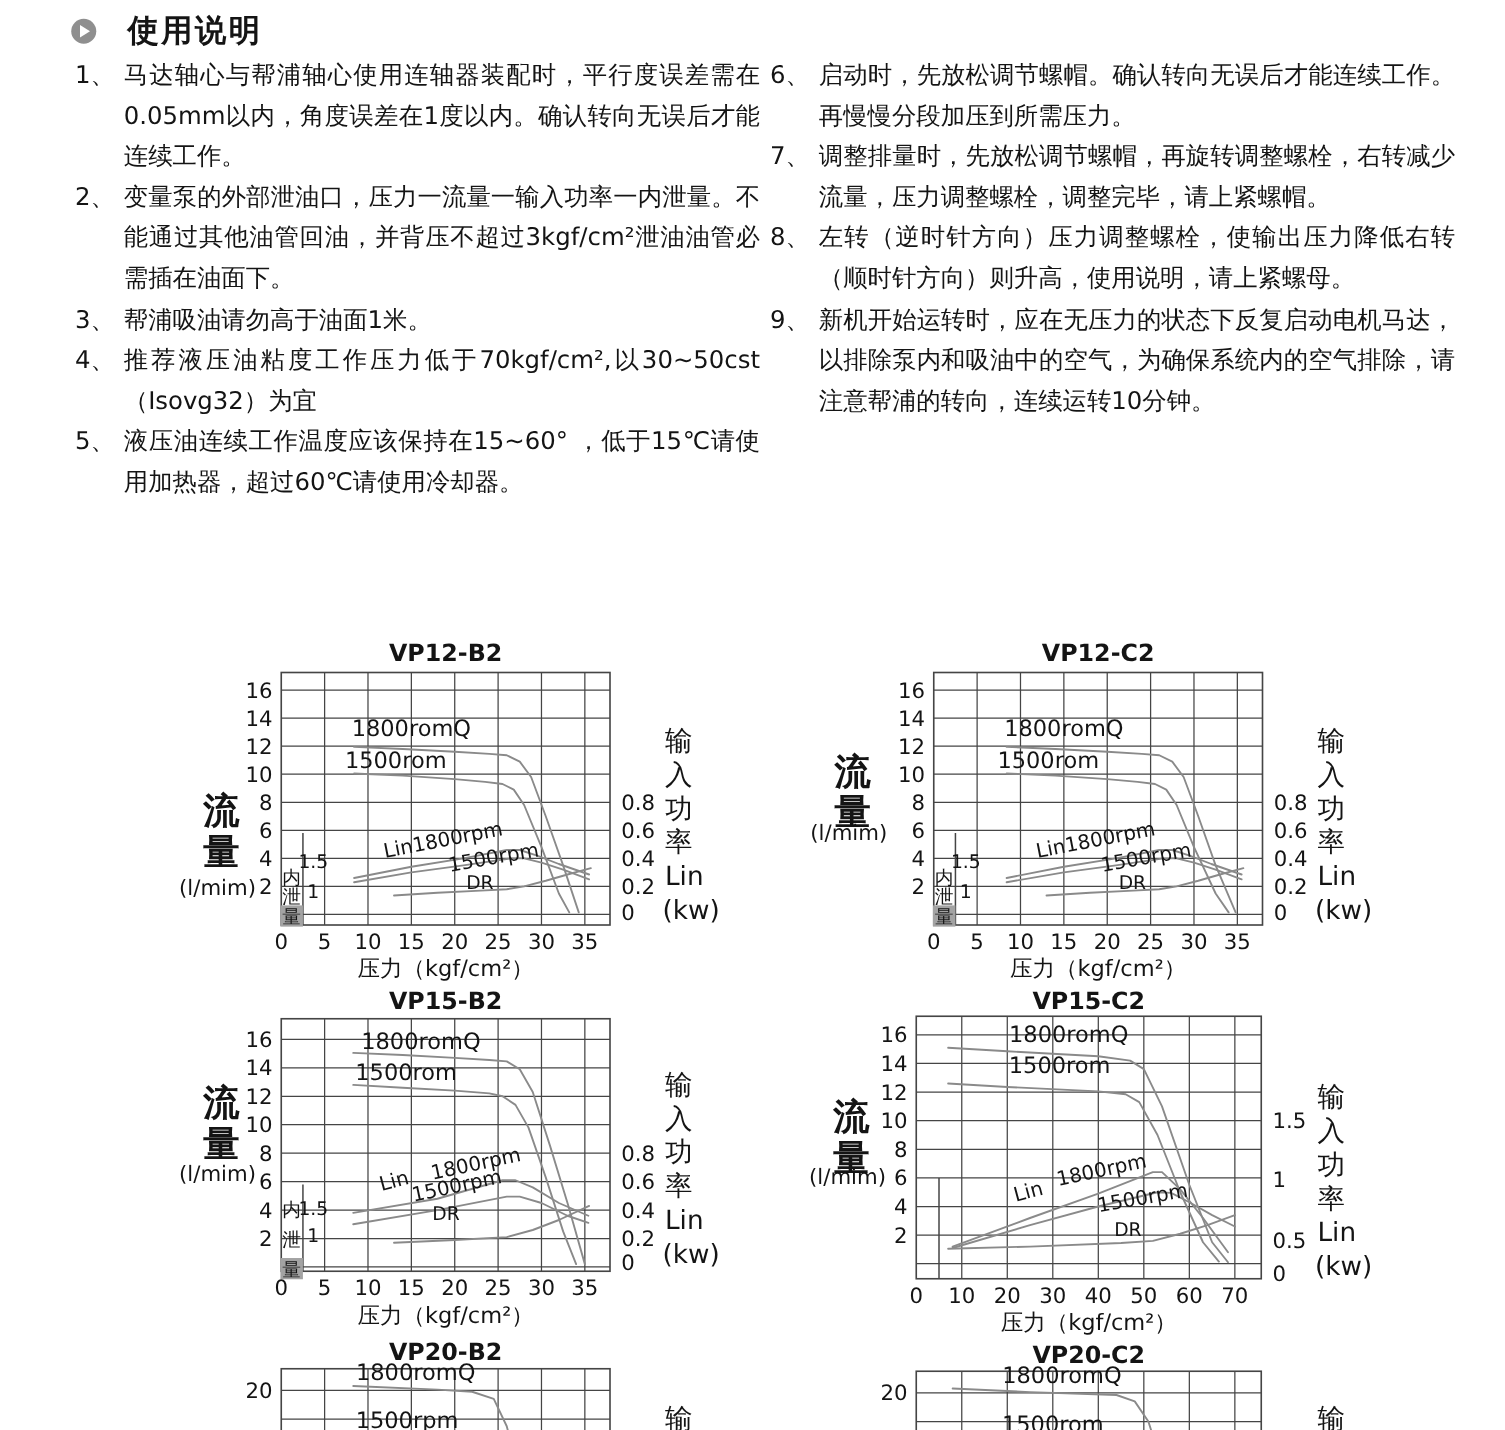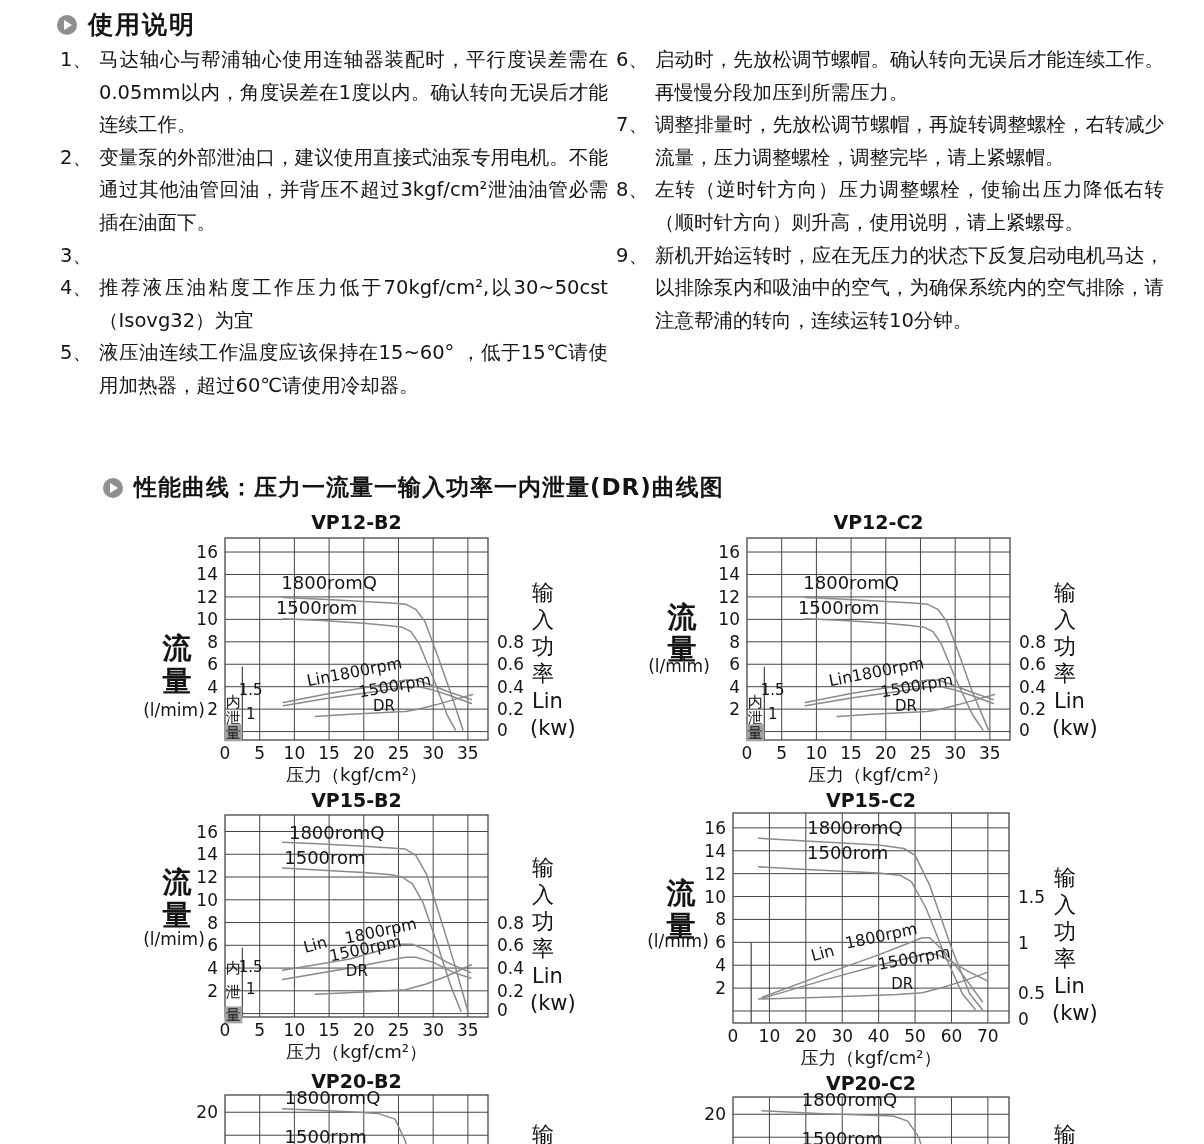--- a/index.html
+++ b/index.html
@@ -1,18 +1,18 @@
 <!DOCTYPE html>
 <html><head>
 <meta charset="utf-8">
 <style>
   html,body{margin:0;padding:0;background:#fff;}
   .page{position:relative;width:1204px;height:1144px;background:#ffffff;overflow:hidden;
         font-family:"DejaVu Sans","Liberation Sans",sans-serif;color:#141414;}
-  .sec{position:absolute;display:flex;align-items:center;gap:11px;}
+  .sec{position:absolute;display:flex;align-items:center;gap:25px;}
   .sec .bullet{width:20px;height:20px;border-radius:50%;background:#8f8f8f;position:relative;flex:none;}
   .sec .bullet::after{content:"";position:absolute;left:7px;top:5px;
         border-left:8px solid #fff;border-top:5px solid transparent;border-bottom:5px solid transparent;}
   .sec h1{margin:0;font-size:25px;font-weight:bold;letter-spacing:2px;}
   #sec-usage{left:57px;top:8px;}
   #sec-curves{left:103px;top:472px;}
   #sec-curves h1{font-size:23px;letter-spacing:1px;}
   .col{position:absolute;top:44px;width:548px;list-style:none;margin:0;padding:0;
        font-size:19.5px;line-height:32.6px;text-align:justify;}
   #col-left{left:60px;}
@@ -32,24 +32,25 @@
     <h1>使用说明</h1>
   </header>
 
   <ol class="col" id="col-left">
       <li>
         <span class="num">1、</span>
         <span>马达轴心与帮浦轴心使用连轴器装配时，平行度误差需在0.05mm以内，角度误差在1度以内。确认转向无误后才能连续工作。</span>
       </li>
       <li>
         <span class="num">2、</span>
-        <span>变量泵的外部泄油口，建议使用直接式油泵专用电机。不能通过其他油管回油，并背压不超过3kgf/cm²泄油油管必需插在油面下。</span>
+        <span>变量泵的外部泄油口，压力一流量一输入功率一内泄量。不能通过其他油管回油，并背压不超过3kgf/cm²泄油油管必需插在油面下。</span>
       </li>
       <li>
         <span class="num">3、</span>
+        <span>帮浦吸油请勿高于油面1米。</span>
       </li>
       <li>
         <span class="num">4、</span>
         <span>推荐液压油粘度工作压力低于70kgf/cm²,以30~50cst（Isovg32）为宜</span>
       </li>
       <li>
         <span class="num">5、</span>
         <span>液压油连续工作温度应该保持在15~60° ，低于15℃请使用加热器，超过60℃请使用冷却器。</span>
       </li>
     </ol>
@@ -65,24 +66,20 @@
       <li>
         <span class="num">8、</span>
         <span>左转（逆时针方向）压力调整螺栓，使输出压力降低右转（顺时针方向）则升高，使用说明，请上紧螺母。</span>
       </li>
       <li>
         <span class="num">9、</span>
         <span>新机开始运转时，应在无压力的状态下反复启动电机马达，以排除泵内和吸油中的空气，为确保系统内的空气排除，请注意帮浦的转向，连续运转10分钟。</span>
       </li>
     </ol>
 
-  <header class="sec" id="sec-curves">
-    <span class="bullet"></span>
-    <h1>性能曲线：压力一流量一输入功率一内泄量(DR)曲线图</h1>
-  </header>
 
   <div id="charts">
       <svg width="480" height="292" viewBox="0 0 480 292" class="chart" style="left: 140px; top: 505px;">
         <line x1="119.69656992084433" y1="33" x2="119.69656992084433" y2="235" stroke="#454545" stroke-width="1"></line>
         <line x1="154.39313984168865" y1="33" x2="154.39313984168865" y2="235" stroke="#454545" stroke-width="1"></line>
         <line x1="189.089709762533" y1="33" x2="189.089709762533" y2="235" stroke="#454545" stroke-width="1"></line>
         <line x1="223.7862796833773" y1="33" x2="223.7862796833773" y2="235" stroke="#454545" stroke-width="1"></line>
         <line x1="258.48284960422166" y1="33" x2="258.48284960422166" y2="235" stroke="#454545" stroke-width="1"></line>
         <line x1="293.179419525066" y1="33" x2="293.179419525066" y2="235" stroke="#454545" stroke-width="1"></line>
         <line x1="327.8759894459103" y1="33" x2="327.8759894459103" y2="235" stroke="#454545" stroke-width="1"></line>

